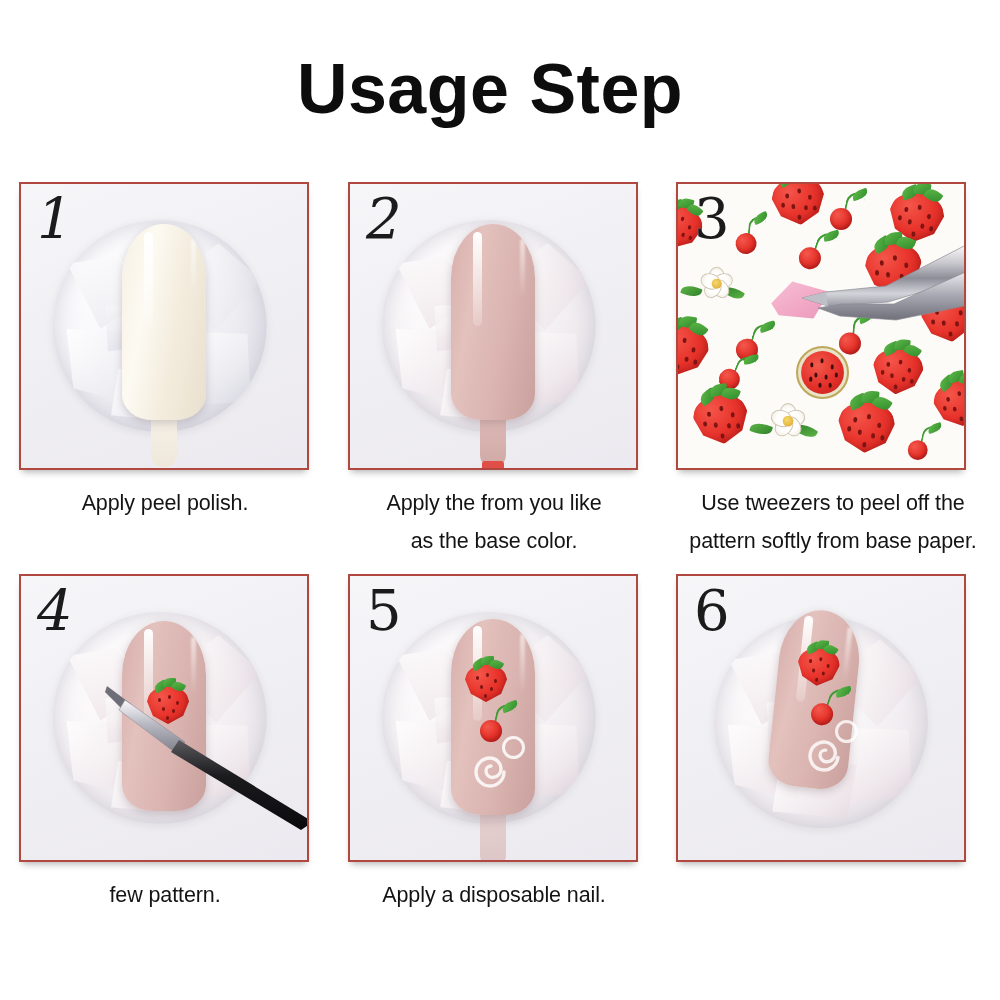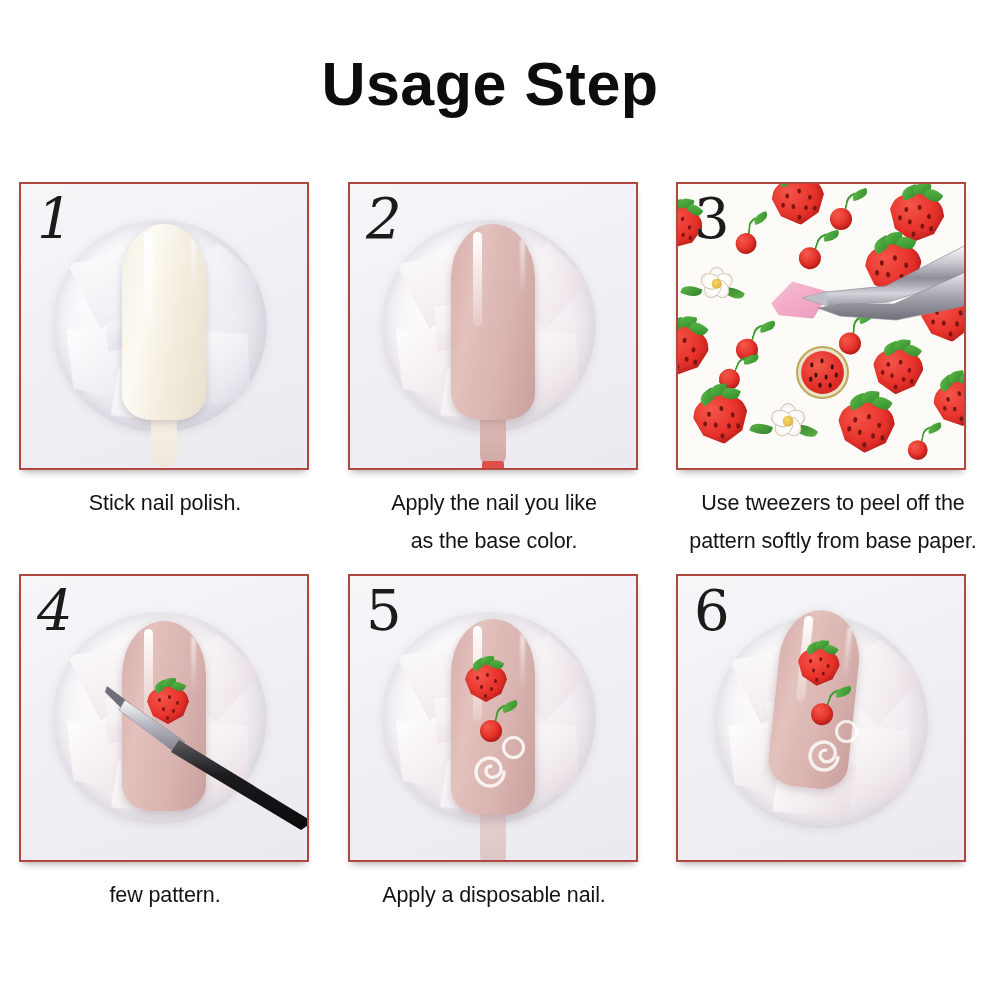--- a/index.html
+++ b/index.html
@@ -18,21 +18,21 @@
 
   
   .page-title {
     position: absolute;
     top: 54px;
     left: 0;
     width: 980px;
     text-align: center;
     font-family: "Liberation Sans", sans-serif;
     font-weight: bold;
-    font-size: 61px;
+    font-size: 70px;
     letter-spacing: 0.5px;
     color: #0d0d0d;
     line-height: 1;
   }
 
   
   .steps-grid {
     position: absolute;
     top: 182px;
     left: 0;
@@ -335,21 +335,21 @@
             <div class="drip cream"></div>
             <div class="nail cream">
               <span class="gloss"></span>
                 <span class="gloss2"></span>
             </div>
           </div>
         </div>
         <div class="step-number">1</div>
       </div>
       <div class="caption">
-        <span class="ln">Stick nail polish.</span>
+        <span class="ln">Apply peel polish.</span>
       </div>
     </div>
 
     <div class="step-cell sp-2">
       <div class="photo-panel">
         <div class="inner">
           <div class="scene">
             <div class="crystal tinted">
               <span class="facet f1"></span>
                 <span class="facet f2"></span>
@@ -364,21 +364,21 @@
             </div>
             <div class="nail rose">
               <span class="gloss"></span>
                 <span class="gloss2"></span>
             </div>
           </div>
         </div>
         <div class="step-number">2</div>
       </div>
       <div class="caption cap-wide">
-        <span class="ln">Apply the nail you like</span>
+        <span class="ln">Apply the from you like</span>
         <span class="ln">as the base color.</span>
       </div>
     </div>
 
     <div class="step-cell sp-3">
       <div class="photo-panel">
         <div class="inner">
           <div class="sheet">
 
             <div id="sheet-art">

